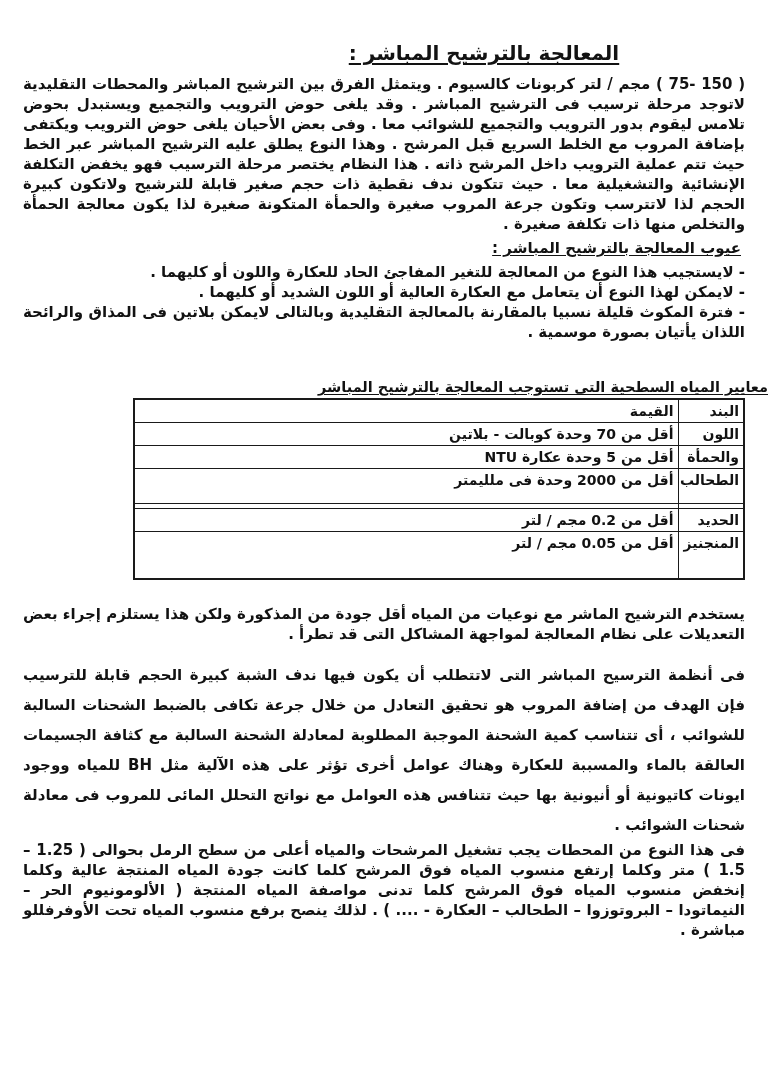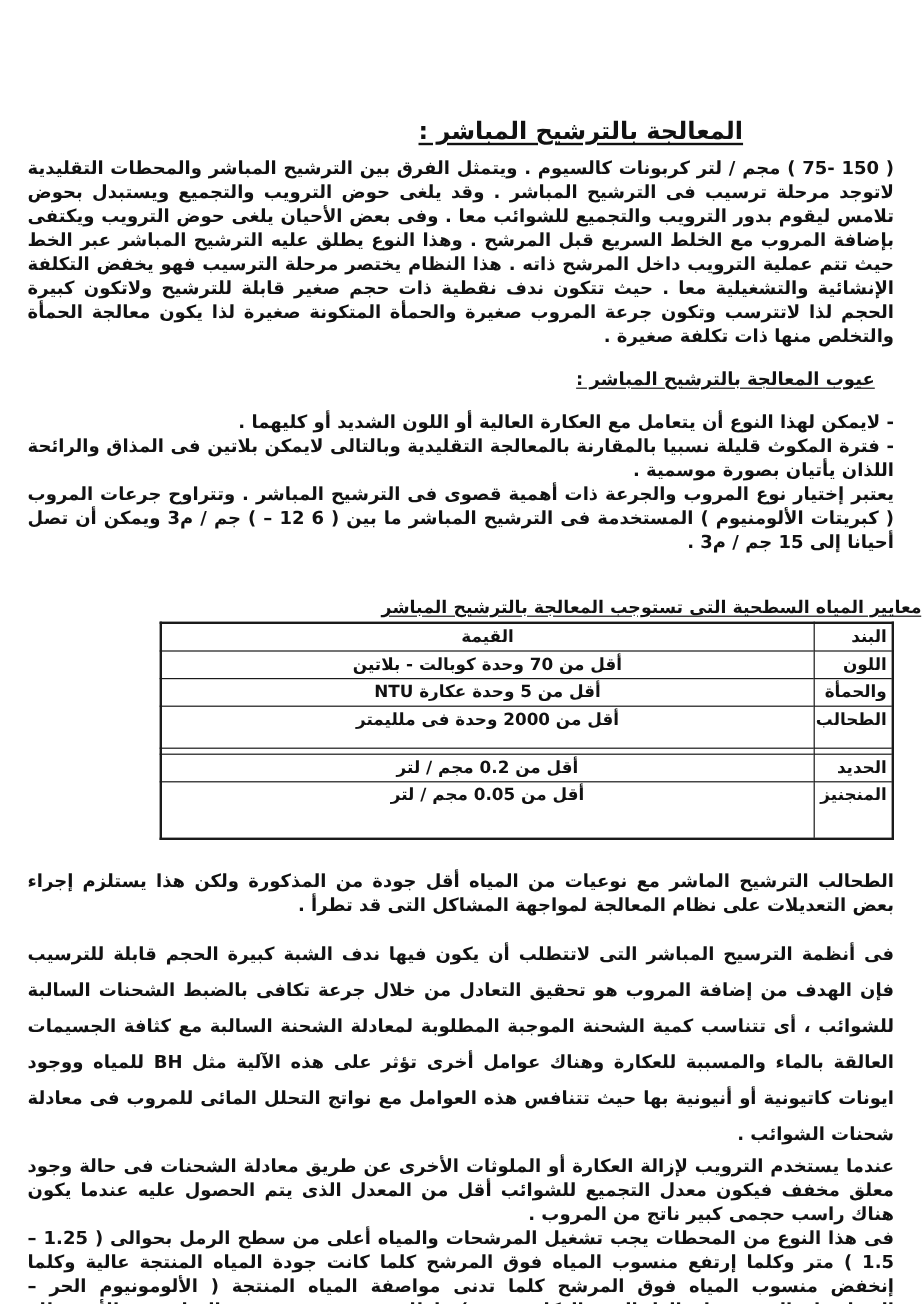--- a/index.html
+++ b/index.html
@@ -3,21 +3,21 @@
 <meta charset="utf-8">
 <style>
   html, body { margin: 0; padding: 0; background: #ffffff; }
   .page {
     position: relative;
     width: 768px;
     height: 1087px;
     margin: 0 auto;
     background: #ffffff;
     box-sizing: border-box;
-    padding: 96px 23px 0 23px;
+    padding: 40px 23px 0 23px;
     direction: rtl;
     font-family: "DejaVu Sans", sans-serif;
     font-weight: 700;
     color: #121212;
     overflow: hidden;
   }
   .doc-title {
     font-size: 20px;
     line-height: 26px;
     margin: 0 0 8px 0;
@@ -30,21 +30,21 @@
   .para {
     font-size: 15px;
     line-height: 20px;
     margin: 0;
     text-align: justify;
   }
   .para.wide { line-height: 30px; margin-top: 16px; }
   .sub-heading {
     font-size: 15px;
     line-height: 20px;
-    margin: 16px;
+    margin: 4px;
     font-weight: 700;
     text-decoration: underline;
     text-underline-offset: 2px;
   }
   .table-section { margin-top: 36px; width: 524px; }
   .table-title {
     font-size: 14.5px;
     line-height: 18px;
     text-align: center;
     transform: translateX(60px);
@@ -60,41 +60,41 @@
   }
   table.criteria td {
     border: 1px solid #1a1a1a;
     font-size: 14px;
     line-height: 18px;
     padding: 2px 4px;
     font-weight: 700;
   }
   .col-item { width: 66px; }
   td.c-item { }
-  td.c-val  { text-align: center; }
+  td.c-val  { text-align: right; }
   tr.tall td  { height: 30px; vertical-align: top; }
   tr.tall2 td { height: 42px; vertical-align: top; }
   tr.spacer td { height: 4px; padding: 0; }
   .after-table { margin-top: 24px; }
   .p3 { margin-top: 2px; }
 </style>
 </head>
 <body>
 
 <div class="page">
 
   <h1 class="doc-title">المعالجة بالترشيح المباشر :</h1>
 
   <p class="para">( 75‎-‎ 150 ) مجم / لتر كربونات كالسيوم . ويتمثل الفرق بين الترشيح المباشر والمحطات التقليدية لاتوجد مرحلة ترسيب فى الترشيح المباشر . وقد يلغى حوض الترويب والتجميع ويستبدل بحوض تلامس ليقوم بدور الترويب والتجميع للشوائب معا . وفى بعض الأحيان يلغى حوض الترويب ويكتفى بإضافة المروب مع الخلط السريع قبل المرشح . وهذا النوع يطلق عليه الترشيح المباشر عبر الخط حيث تتم عملية الترويب داخل المرشح ذاته . هذا النظام يختصر مرحلة الترسيب فهو يخفض التكلفة الإنشائية والتشغيلية معا . حيث تتكون ندف نقطية ذات حجم صغير قابلة للترشيح ولاتكون كبيرة الحجم لذا لاتترسب وتكون جرعة المروب صغيرة والحمأة المتكونة صغيرة لذا يكون معالجة الحمأة والتخلص منها ذات تكلفة صغيرة .</p>
 
   <h2 class="sub-heading">عيوب المعالجة بالترشيح المباشر :</h2>
+  <p class="para">- لايستجيب هذا النوع من المعالجة للتغير المفاجئ الحاد للعكارة واللون أو كليهما .</p>
   <p class="para">- لايمكن لهذا النوع أن يتعامل مع العكارة العالية أو اللون الشديد أو كليهما .</p>
   <p class="para">- فترة المكوث قليلة نسبيا بالمقارنة بالمعالجة التقليدية وبالتالى لايمكن بلاتين فى المذاق والرائحة اللذان يأتيان بصورة موسمية .</p>
 
-  <p class="para">يعتبر إختيار نوع المروب والجرعة ذات أهمية قصوى فى الترشيح المباشر . وتتراوح جرعات المروب ( كبريتات الألومنيوم ) المستخدمة فى الترشيح المباشر ما بين ( 6 ‎–‎ 12 ) جم / م3 ويمكن أن تصل أحيانا إلى 15 جم / م3 .</p>
 
   <div class="table-section">
     <div class="table-title">معايير المياه السطحية التى تستوجب المعالجة بالترشيح المباشر</div>
     <table class="criteria">
       <colgroup>
           <col class="col-item">
           <col>
         </colgroup>
       <tbody>
           <tr>
@@ -122,18 +122,17 @@
         <td class="c-val">أقل من 0.2 مجم / لتر</td>
       </tr>
       <tr class="tall2">
         <td class="c-item">المنجنيز</td>
         <td class="c-val">أقل من 0.05 مجم / لتر</td>
       </tr>
     </tbody>
       </table>
   </div>
 
-  <p class="para after-table">الطحالب الترشيح الماشر مع نوعيات من المياه أقل جودة من المذكورة ولكن هذا يستلزم إجراء بعض التعديلات على نظام المعالجة لمواجهة المشاكل التى قد تطرأ .</p>
+  <p class="para after-table">يستخدم الترشيح الماشر مع نوعيات من المياه أقل جودة من المذكورة ولكن هذا يستلزم إجراء بعض التعديلات على نظام المعالجة لمواجهة المشاكل التى قد تطرأ .</p>
   <p class="para wide">فى أنظمة الترسيح المباشر التى لاتتطلب أن يكون فيها ندف الشبة كبيرة الحجم قابلة للترسيب فإن الهدف من إضافة المروب هو تحقيق التعادل من خلال جرعة تكافى بالضبط الشحنات السالبة للشوائب ، أى تتناسب كمية الشحنة الموجبة المطلوبة لمعادلة الشحنة السالبة مع كثافة الجسيمات العالقة بالماء والمسببة للعكارة وهناك عوامل أخرى تؤثر على هذه الآلية مثل BH للمياه ووجود ايونات كاتيونية أو أنيونية بها حيث تتنافس هذه العوامل مع نواتج التحلل المائى للمروب فى معادلة شحنات الشوائب .</p>
-  <p class="para p3">عندما يستخدم الترويب لإزالة العكارة أو الملوثات الأخرى عن طريق معادلة الشحنات فى حالة وجود معلق مخفف فيكون معدل التجميع للشوائب أقل من المعدل الذى يتم الحصول عليه عندما يكون هناك راسب حجمى كبير ناتج من المروب .</p>
   <p class="para">فى هذا النوع من المحطات يجب تشغيل المرشحات والمياه أعلى من سطح الرمل بحوالى ( 1.25 ‎–‎ 1.5 ) متر وكلما إرتفع منسوب المياه فوق المرشح كلما كانت جودة المياه المنتجة عالية وكلما إنخفض منسوب المياه فوق المرشح كلما تدنى مواصفة المياه المنتجة ( الألومونيوم الحر – النيماتودا – البروتوزوا – الطحالب – العكارة - .... ) . لذلك ينصح برفع منسوب المياه تحت الأوفرفللو مباشرة .</p>
 
 </div>
 
 </body></html>

